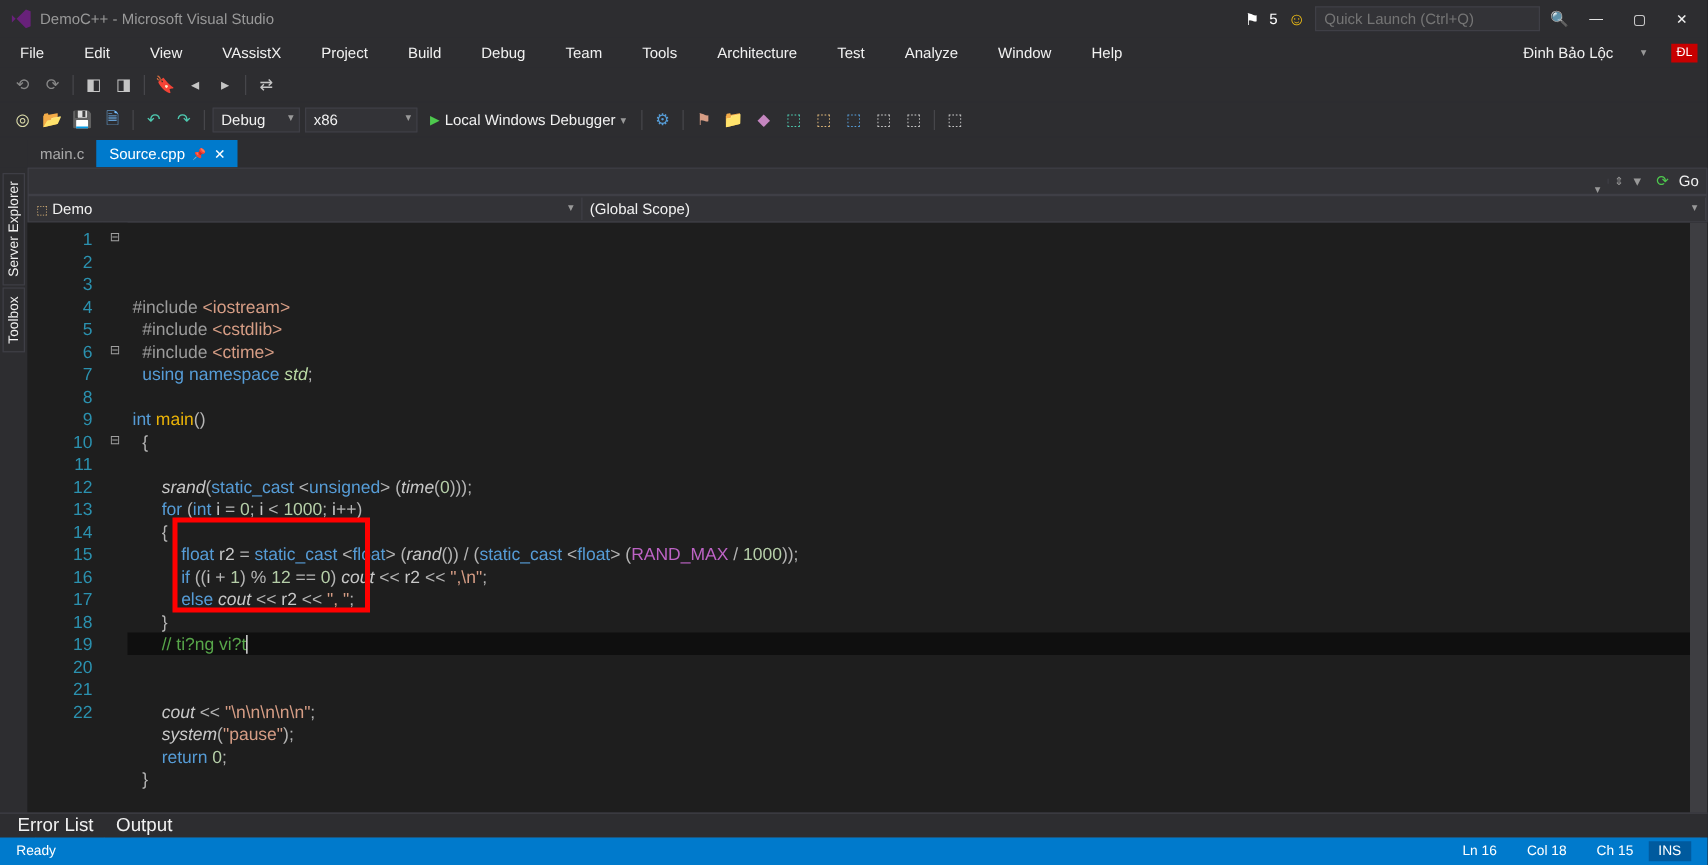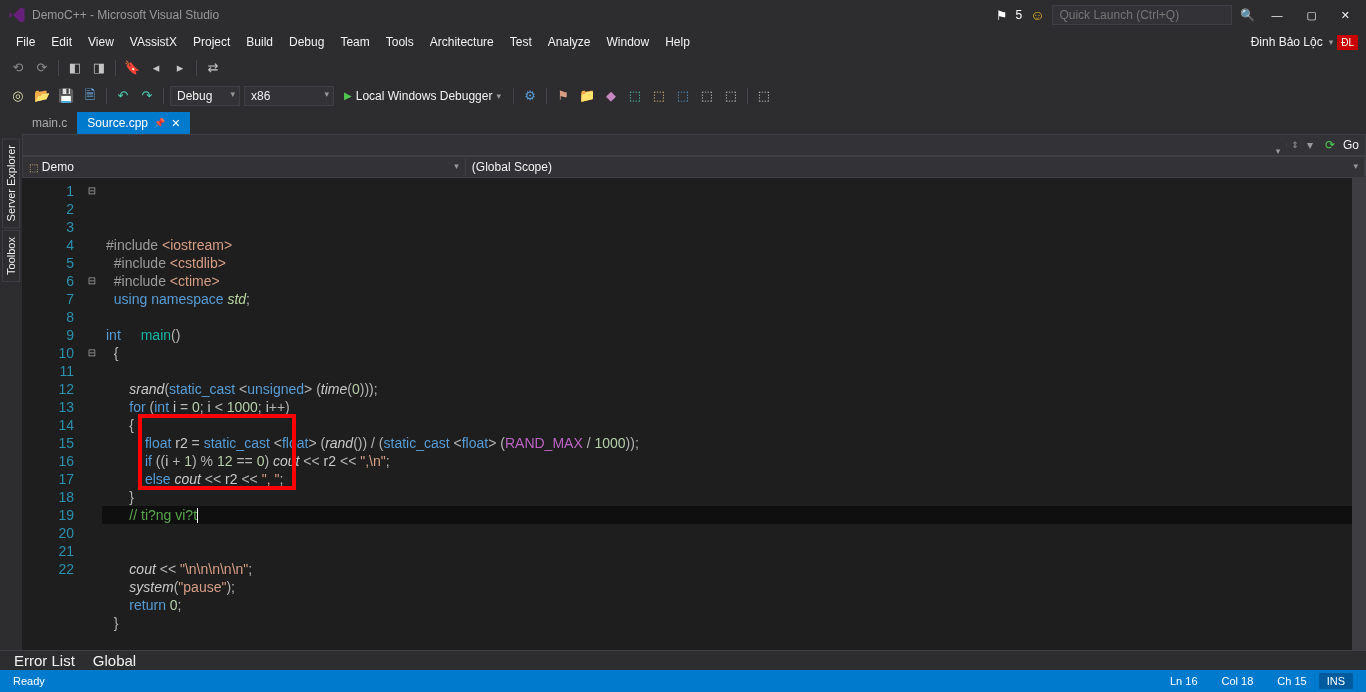--- a/index.html
+++ b/index.html
@@ -9,21 +9,21 @@
 .titlebar { height: 30px; background: #2d2d30; display: flex; align-items: center; padding: 0 8px; }
 .titlebar .vs-icon { width: 18px; height: 18px; margin-right: 6px; }
 .titlebar .title { color: #999; font-size: 12px; flex: 1; }
 .titlebar .right { display: flex; align-items: center; gap: 8px; }
 .flag-icon { color: #fff; font-size: 13px; }
 .smiley { color: #f9c513; font-size: 14px; }
 .quicklaunch { background: #333337; border: 1px solid #3f3f46; color: #999; padding: 2px 6px; width: 180px; font-size: 12px; }
 .win-btn { color: #f1f1f1; font-size: 11px; padding: 4px 8px; cursor: pointer; }
 
 
-.menubar { height: 24px; background: #2d2d30; display: flex; align-items: center; padding: 0 8px; }
+.menubar { height: 24px; background: #2d2d30; display: flex; align-items: center; padding: 0 8px; gap: 16px; }
 .menubar .item { padding: 3px 8px; color: #f1f1f1; cursor: pointer; }
 .menubar .spacer { flex: 1; }
 .menubar .user { color: #f1f1f1; padding: 3px 6px; }
 .menubar .badge { background: #c80000; color: #fff; padding: 2px 4px; font-size: 10px; margin-left: 4px; }
 
 
 .toolbar { height: 28px; background: #2d2d30; display: flex; align-items: center; padding: 2px 8px; gap: 4px; border-bottom: 1px solid #2d2d30; }
 .tb-btn { width: 20px; height: 20px; display: inline-flex; align-items: center; justify-content: center; color: #c5c5c5; cursor: pointer; font-size: 13px; }
 .tb-sep { width: 1px; height: 16px; background: #46464a; margin: 0 2px; }
 .tb-combo { background: #333337; border: 1px solid #3f3f46; color: #f1f1f1; padding: 2px 20px 2px 6px; font-size: 12px; position: relative; min-width: 70px; }
@@ -56,21 +56,21 @@
 .editor { flex: 1; display: flex; font-family: Consolas, "Courier New", monospace; font-size: 14px; line-height: 18px; position: relative; overflow: hidden; }
 .gutter { width: 60px; background: #1e1e1e; color: #2b91af; text-align: right; padding: 4px 8px 4px 4px; user-select: none; }
 .gutter .ln { height: 18px; }
 .fold-col { width: 20px; background: #1e1e1e; padding: 4px 0; }
 .fold-col .fm { height: 18px; text-align: center; color: #a0a0a0; font-size: 10px; }
 .code { flex: 1; padding: 4px 0; white-space: pre; position: relative; }
 .code .row { height: 18px; padding-left: 4px; }
 .hl-line { background: #0f0f0f; }
 .tok-pp { color: #9b9b9b; }
 .tok-kw { color: #569cd6; }
-.tok-func { color: #14b8a6; margin-left: 16px; }
+.tok-func { color: #eab308; }
 .tok-var { color: #c8c8c8; }
 .tok-num { color: #b5cea8; }
 .tok-str { color: #d69d85; }
 .tok-cmt { color: #57a64a; }
 .tok-op { color: #b4b4b4; }
 .tok-ns { color: #b8d7a3; font-style: italic; }
 .tok-macro { color: #bd63c5; }
 .tok-italic { font-style: italic; color: #c8c8c8; }
 .red-box { position: absolute; border: 4px solid #ff0000; pointer-events: none; }
 .caret { display: inline-block; width: 1px; height: 15px; background: #fff; vertical-align: text-bottom; }
@@ -273,21 +273,21 @@
     <div class="zoom-bar">
       <span class="combo">110 %</span>
       <span style="font-size:9px;color:#999;padding:0 4px;">◂</span>
       <div style="flex:1;" class="scroll-h"></div>
     </div>
   </div>
 </div>
 
 <div class="bottomtabs" style="position:absolute;bottom:22px;left:0;right:0;">
   <span class="tab">Error List</span>
-  <span class="tab">Global</span>
+  <span class="tab">Output</span>
 </div>
 
 <div class="statusbar" style="position:absolute;bottom:0;left:0;right:0;">
   <span>Ready</span>
   <span class="sp"></span>
   <span class="cell">Ln 16</span>
   <span class="cell">Col 18</span>
   <span class="cell">Ch 15</span>
   <span class="ins">INS</span>
 </div>

